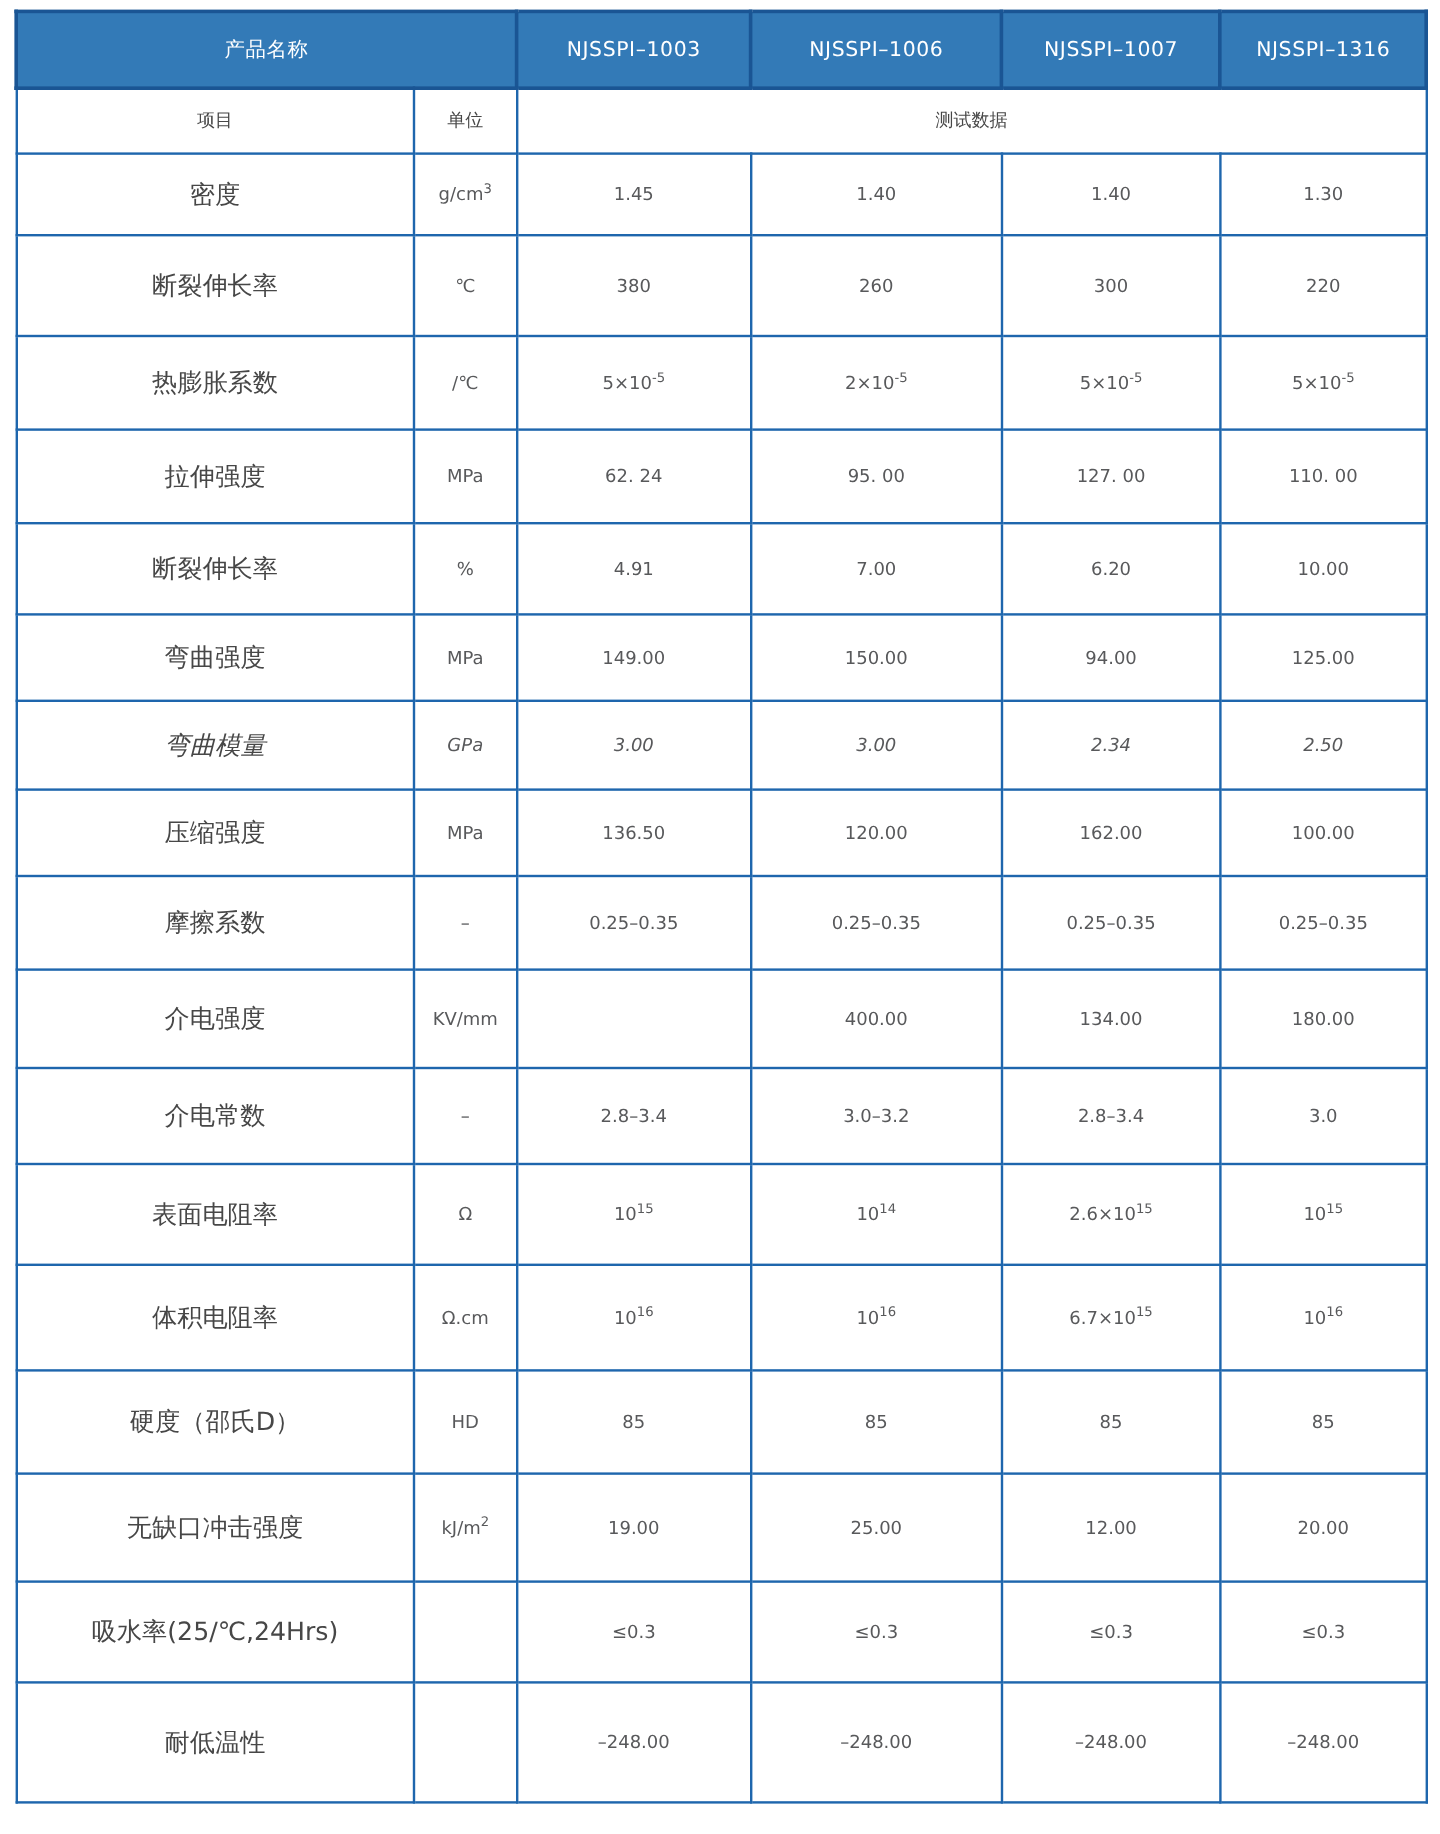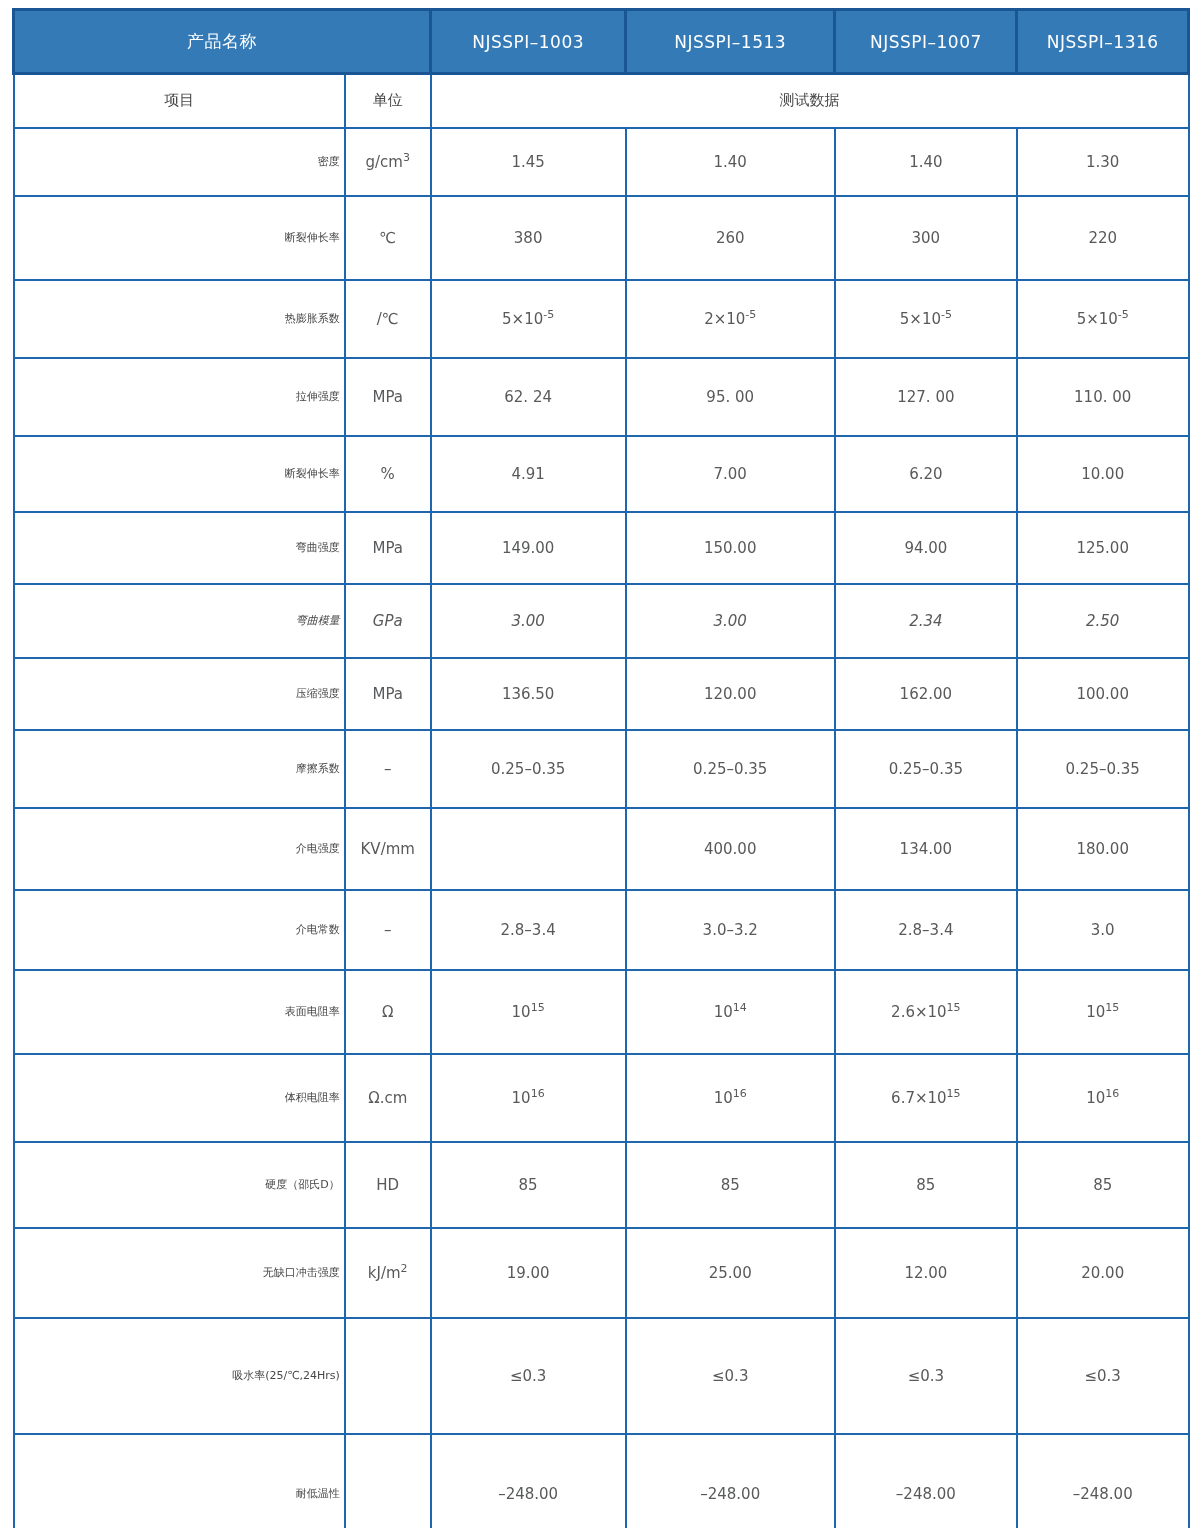--- a/index.html
+++ b/index.html
@@ -40,21 +40,21 @@
     font-weight:500;
     letter-spacing:0.5px;
   }
   
   tr.subheader-row th{
     color:var(--label-text);
     font-size:15px;
     font-weight:400;
     margin-left:40px;
   }
-  td.label-cell{color:var(--label-text);font-size:11px;text-align:right;}
+  td.label-cell{color:var(--label-text);font-size:21px;}
   td.unit-cell{color:var(--value-text);font-size:15px;margin-top:14px;}
   td.value-cell{color:var(--value-text);font-size:15px;}
   sup{font-size:11px;line-height:0;vertical-align:super;}
 </style>
 </head>
 <body>
 
 <div class="table-wrap">
   <table class="spec-table">
     <colgroup>
@@ -62,21 +62,21 @@
         <col style="width:7.3%">
         <col style="width:16.6%">
       <col style="width:17.8%">
         <col style="width:15.5%">
         <col style="width:14.6%">
     </colgroup>
     <tbody>
       <tr class="header-row" style="height:64px;">
         <th colspan="2">产品名称</th>
         <th>NJSSPI–1003</th>
-        <th>NJSSPI–1513</th>
+        <th>NJSSPI–1006</th>
         <th>NJSSPI–1007</th>
         <th>NJSSPI–1316</th>
       </tr>
       <tr class="subheader-row" style="height:54px;">
         <th>项目</th>
         <th>单位</th>
         <th colspan="4">测试数据</th>
       </tr>
 
       <tr style="height:68px;">
@@ -192,29 +192,29 @@
         <td class="value-cell">85</td>
       </tr>
       <tr style="height:90px;">
         <td class="label-cell">无缺口冲击强度</td>
         <td class="unit-cell">kJ/m<sup>2</sup></td>
         <td class="value-cell">19.00</td>
         <td class="value-cell">25.00</td>
         <td class="value-cell">12.00</td>
         <td class="value-cell">20.00</td>
       </tr>
-      <tr style="height:116px;">
+      <tr style="height:84px;">
         <td class="label-cell">吸水率(25/℃,24Hrs)</td>
         <td class="unit-cell"></td>
         <td class="value-cell">≤0.3</td>
         <td class="value-cell">≤0.3</td>
         <td class="value-cell">≤0.3</td>
         <td class="value-cell">≤0.3</td>
       </tr>
-      <tr style="height:120px;">
+      <tr style="height:100px;">
         <td class="label-cell">耐低温性</td>
         <td class="unit-cell"></td>
         <td class="value-cell">–248.00</td>
         <td class="value-cell">–248.00</td>
         <td class="value-cell">–248.00</td>
         <td class="value-cell">–248.00</td>
       </tr>
     </tbody>
   </table>
 </div>

